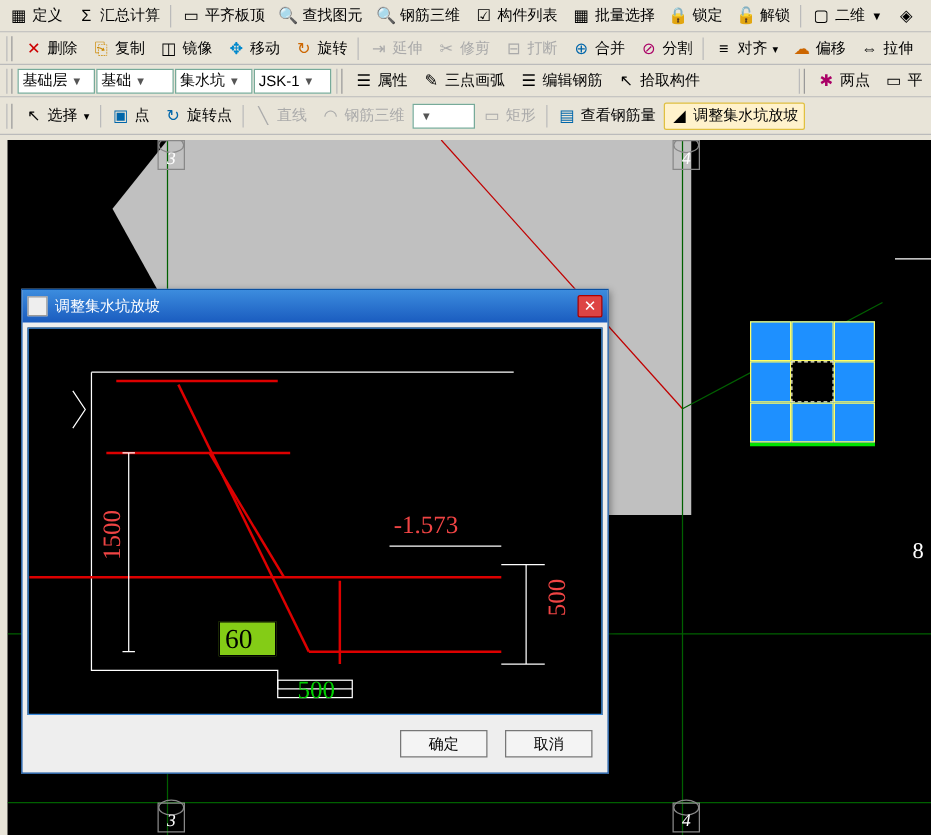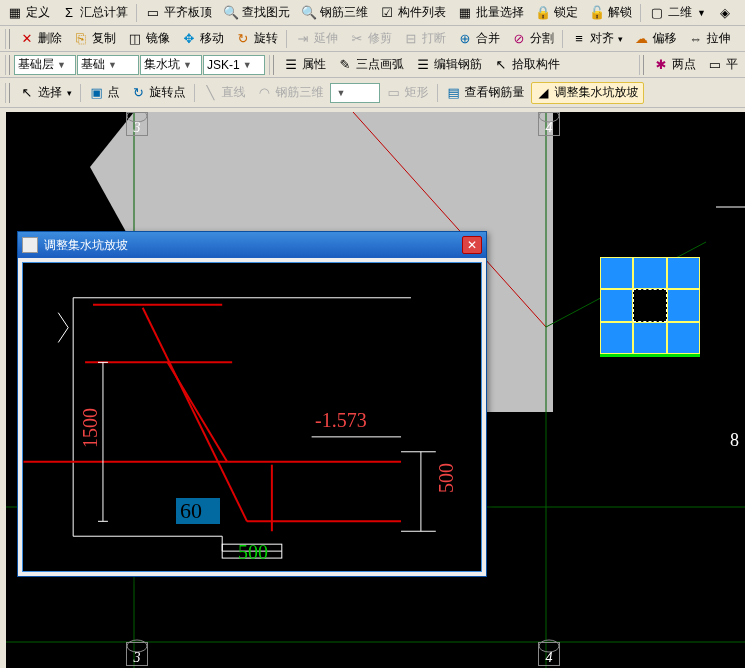--- a/index.html
+++ b/index.html
@@ -31,21 +31,21 @@
   .modal { position:absolute; top:231px; left:17px; width:470px; border:1px solid #0a4fa0; background:#eeeeee; box-shadow:2px 2px 6px rgba(0,0,0,.4); }
   .titlebar { height:26px; background:linear-gradient(#3c8cde,#1a5cbf); display:flex; align-items:center; padding:0 4px; color:#fff; font-size:12px; }
   .title-icon { width:16px; height:16px; background:#eee; border:1px solid #999; margin-right:6px; }
   .title-close { margin-left:auto; width:20px; height:18px; background:#d44; border:1px solid #a00; color:#fff; display:flex; align-items:center; justify-content:center; font-size:12px; cursor:pointer; border-radius:2px; }
   .modal-canvas { margin:4px; height:310px; background:#000; border:1px solid #3c8cde; position:relative; overflow:hidden; }
   .modal-buttons { display:flex; justify-content:flex-end; gap:14px; padding:8px 12px 12px; }
   .modal-buttons button { width:70px; height:22px; border:1px solid #777; background:#f4f4f4; font-size:12px; cursor:pointer; }
 
   .dim-text { position:absolute; color:#ef4444; font-family: "Times New Roman", serif; font-size:20px; }
   .dim-text.v { writing-mode: vertical-rl; transform: rotate(180deg); }
-  .edit-box { position:absolute; background:#0369a1; color:#000; font-family:"Times New Roman",serif; font-size:22px; padding:0 4px; border:1px solid #000; width:46px; text-align:left; }
+  .edit-box { position:absolute; background:#84cc16; color:#000; font-family:"Times New Roman",serif; font-size:22px; padding:0 4px; border:1px solid #000; width:46px; text-align:left; }
 </style>
 </head>
 <body>
 
 <div class="toolbar-row">
   <div class="tool-btn">
       <span class="icon">▦</span>
       <span>定义</span>
     </div>
   <div class="tool-btn">
@@ -333,13 +333,17 @@
       <line x1="400" y1="190" x2="400" y2="270" stroke="#fff" stroke-width="1"></line>
       <line x1="380" y1="190" x2="415" y2="190" stroke="#fff" stroke-width="1"></line>
       <line x1="380" y1="270" x2="415" y2="270" stroke="#fff" stroke-width="1"></line>
     </svg>
     <div class="dim-text v" style="left:56px;top:145px">1500</div>
     <div class="dim-text v" style="left:412px;top:200px">500</div>
     <div class="dim-text" style="left:215px;top:278px;color:#00d000">500</div>
     <div class="dim-text" style="left:292px;top:146px">-1.573</div>
     <input class="edit-box" style="left: 152px; top: 234px;" value="60">
   </div>
+  <div class="modal-buttons">
+    <button>确定</button>
+    <button>取消</button>
+  </div>
 </div>
 
 </body></html>

